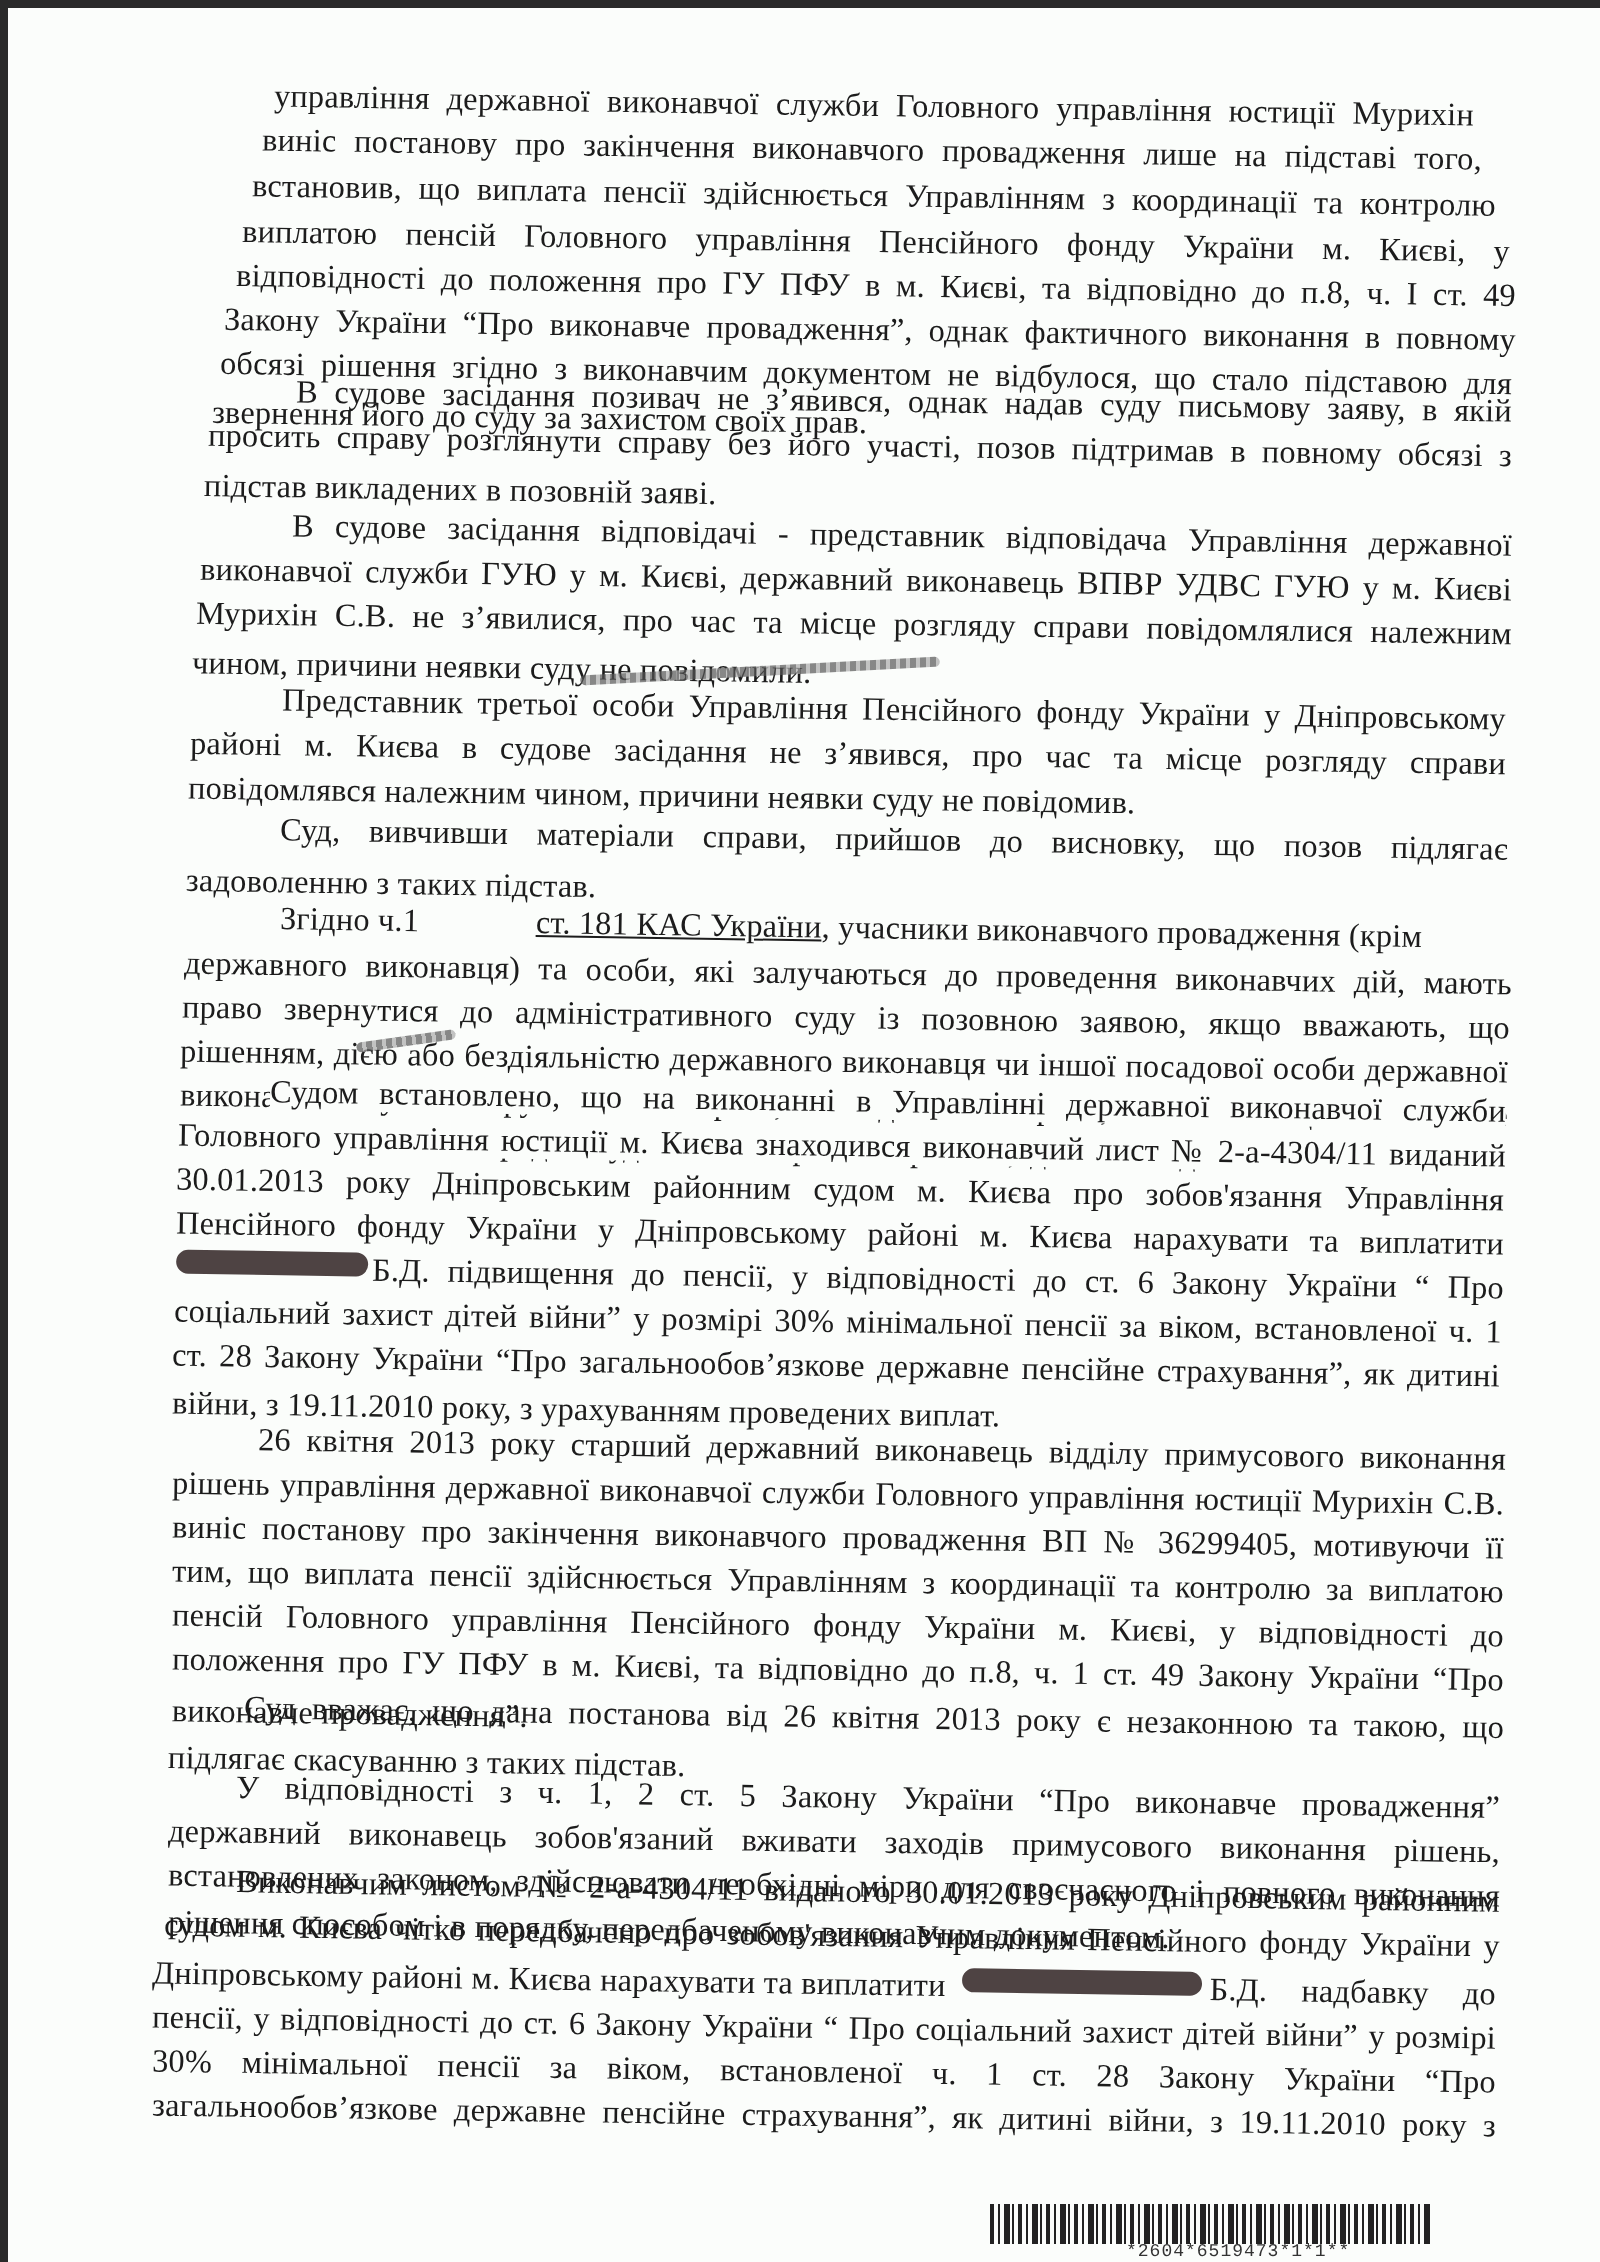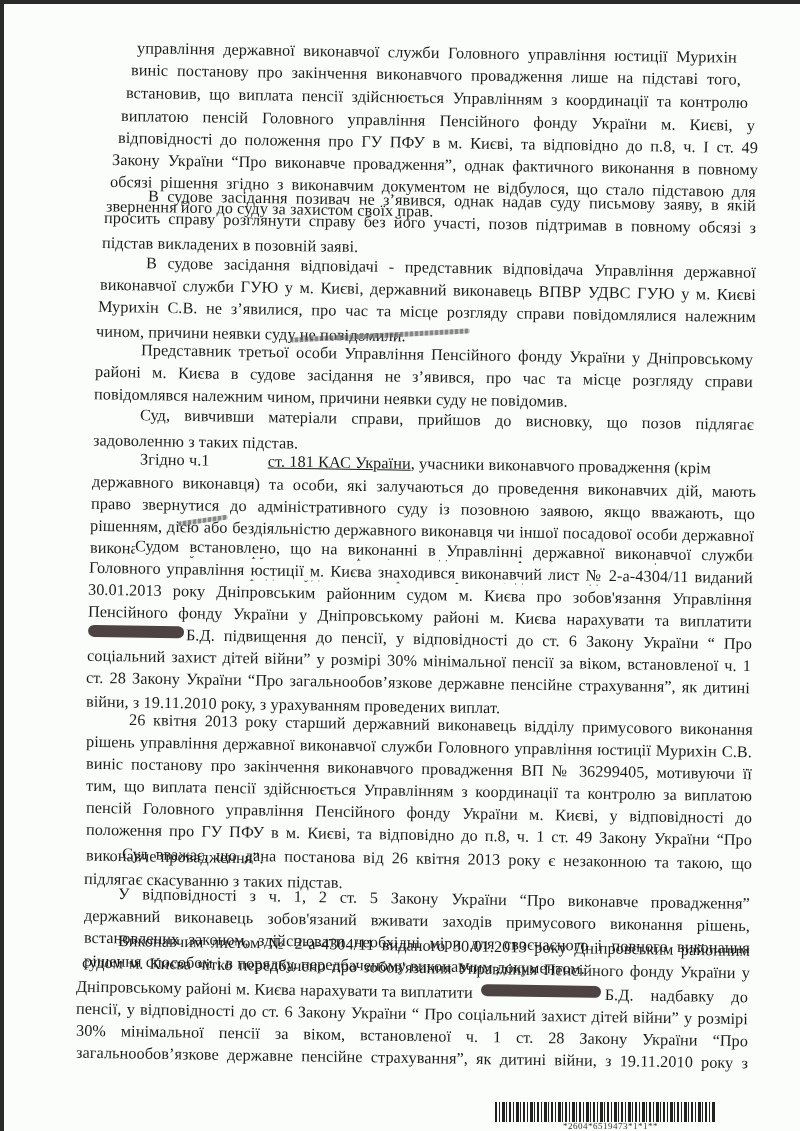--- a/index.html
+++ b/index.html
@@ -36,21 +36,21 @@
       opacity: 0.7;
     }
     .barcode {
       position: absolute; left: 495px; top: 1102px; width: 220px; height: 20px;
       background: repeating-linear-gradient(90deg,
         #222 0 2px, transparent 2px 4px, #222 4px 5px, transparent 5px 7px,
         #222 7px 10px, transparent 10px 11px, #222 11px 12px, transparent 12px 14px);
     }
     .barcode-text {
       position: absolute; left: 563px; top: 1121px;
-      font-family: Liberation Serif, serif; font-size: 9px; color: #333;
+      font-family: Liberation Mono, monospace; font-size: 9px; color: #333;
       letter-spacing: 0.5px;
     }
   </style>
 </head>
 <body>
 
 <div class="page"></div>
 
 <div class="text">
   <div class="line justify" style="left:137px;top:44px;width:600px;transform:rotate(0.9deg);">управління державної виконавчої служби Головного управління юстиції Мурихін</div>

